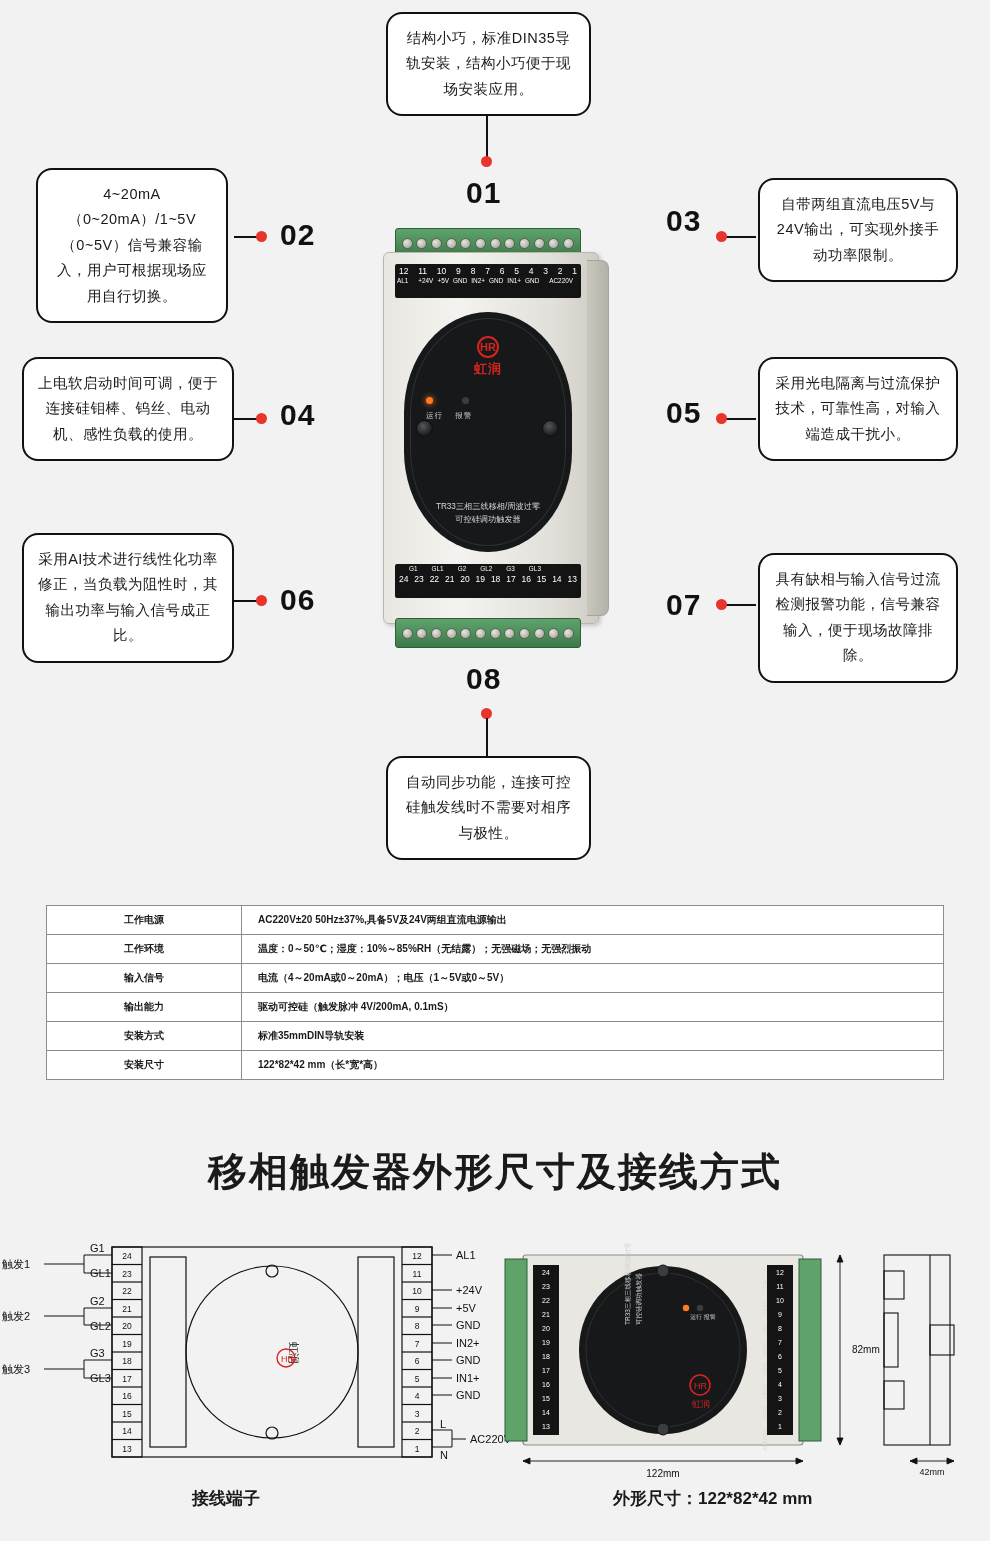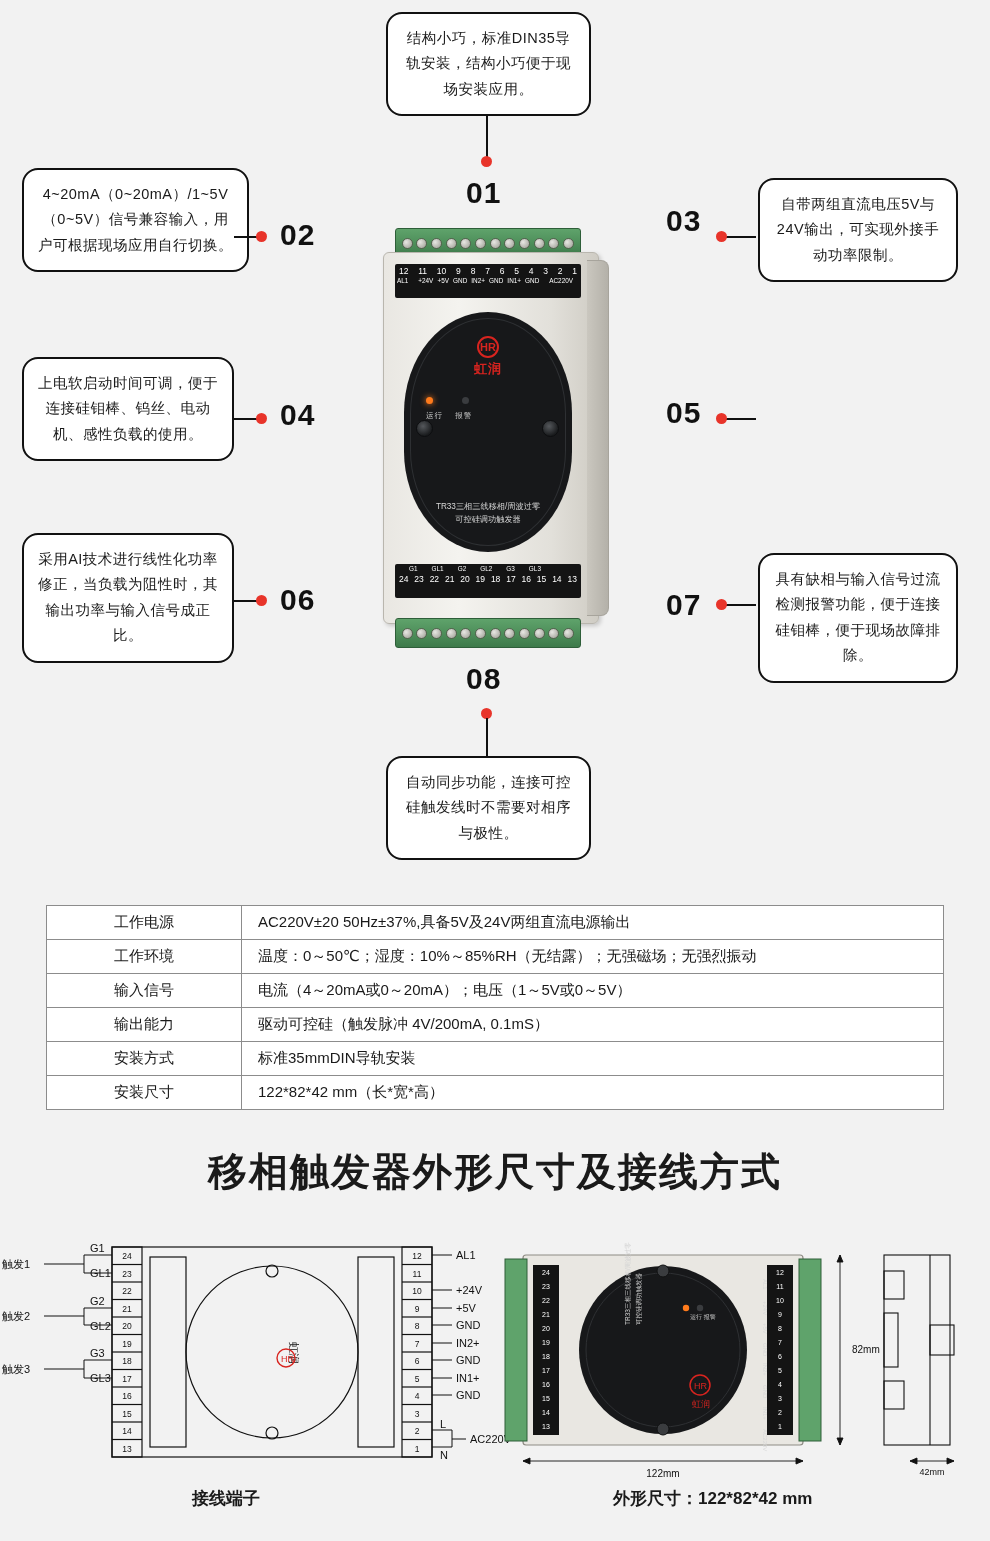--- a/index.html
+++ b/index.html
@@ -113,21 +113,22 @@
   }
   .dev-caption {
     position:absolute; left:0; right:0; bottom:26px; text-align:center;
     color:#d6d6d6; font-size:8.2px; line-height:1.6;
   }
 
   
   .spec-table {
     position:absolute; left:46px; top:905px; width:898px;
     border-collapse:collapse; background:#fff;
-    font-size:15px;
+    font-size:10px;
+    font-weight:bold;
   }
   .spec-table td { border:1px solid #8c8c8c; padding:7px 10px; }
   .spec-table td.k { width:195px; text-align:center; }
   .spec-table td.v { padding-left:16px; }
 
   
   .sect-title {
     position:absolute; left:0; right:0; top:1145px; text-align:center;
     font-size:39px; font-weight:bold; letter-spacing:2px;
   }
@@ -141,54 +142,57 @@
 
 <div class="stage">
 
   <div class="bubble" style="left:386px; top:12px; width:205px;">
     <span>结构小巧，标准DIN35导轨安装，结构小巧便于现场安装应用。</span>
   </div>
   <div class="lead" style="left:486px; top:114px; width:2px; height:46px;"></div>
   <div class="dot" style="left:481px; top:156px;"></div>
   <div class="num" style="left:466px; top:176px;">01</div>
 
-  <div class="bubble" style="left:22px; top:168px; width:227px;">
+  <div class="bubble" style="left:36px; top:168px; width:192px;">
     <span>4~20mA（0~20mA）/1~5V（0~5V）信号兼容输入，用户可根据现场应用自行切换。</span>
   </div>
   <div class="lead" style="left:234px; top:236px; width:26px; height:2px;"></div>
   <div class="dot" style="left:256px; top:231px;"></div>
   <div class="num" style="left:280px; top:218px;">02</div>
 
   <div class="bubble" style="left:758px; top:178px; width:200px;">
     <span>自带两组直流电压5V与24V输出，可实现外接手动功率限制。</span>
   </div>
   <div class="lead" style="left:726px; top:236px; width:30px; height:2px;"></div>
   <div class="dot" style="left:716px; top:231px;"></div>
   <div class="num" style="left:666px; top:204px;">03</div>
 
   <div class="bubble" style="left:22px; top:357px; width:212px;">
     <span>上电软启动时间可调，便于连接硅钼棒、钨丝、电动机、感性负载的使用。</span>
   </div>
   <div class="lead" style="left:234px; top:418px; width:26px; height:2px;"></div>
   <div class="dot" style="left:256px; top:413px;"></div>
   <div class="num" style="left:280px; top:398px;">04</div>
 
+  <div class="bubble" style="left:758px; top:357px; width:200px;">
+    <span>采用光电隔离与过流保护技术，可靠性高，对输入端造成干扰小。</span>
+  </div>
   <div class="lead" style="left:726px; top:418px; width:30px; height:2px;"></div>
   <div class="dot" style="left:716px; top:413px;"></div>
   <div class="num" style="left:666px; top:396px;text-align:center;">05</div>
 
   <div class="bubble" style="left:22px; top:533px; width:212px;">
     <span>采用AI技术进行线性化功率修正，当负载为阻性时，其输出功率与输入信号成正比。</span>
   </div>
   <div class="lead" style="left:234px; top:600px; width:26px; height:2px;"></div>
   <div class="dot" style="left:256px; top:595px;"></div>
   <div class="num" style="left:280px; top:583px;">06</div>
 
   <div class="bubble" style="left:758px; top:553px; width:200px;">
-    <span>具有缺相与输入信号过流检测报警功能，便于连接硅钼棒，便于现场故障排除。</span>
+    <span>具有缺相与输入信号过流检测报警功能，信号兼容输入，便于现场故障排除。</span>
   </div>
   <div class="lead" style="left:726px; top:604px; width:30px; height:2px;"></div>
   <div class="dot" style="left:716px; top:599px;"></div>
   <div class="num" style="left:666px; top:588px;">07</div>
 
   <div class="num" style="left:466px; top:662px;">08</div>
   <div class="dot" style="left:481px; top:708px;"></div>
   <div class="lead" style="left:486px; top:718px; width:2px; height:40px;"></div>
   <div class="bubble" style="left:386px; top:756px; width:205px;">
     <span>自动同步功能，连接可控硅触发线时不需要对相序与极性。</span>

